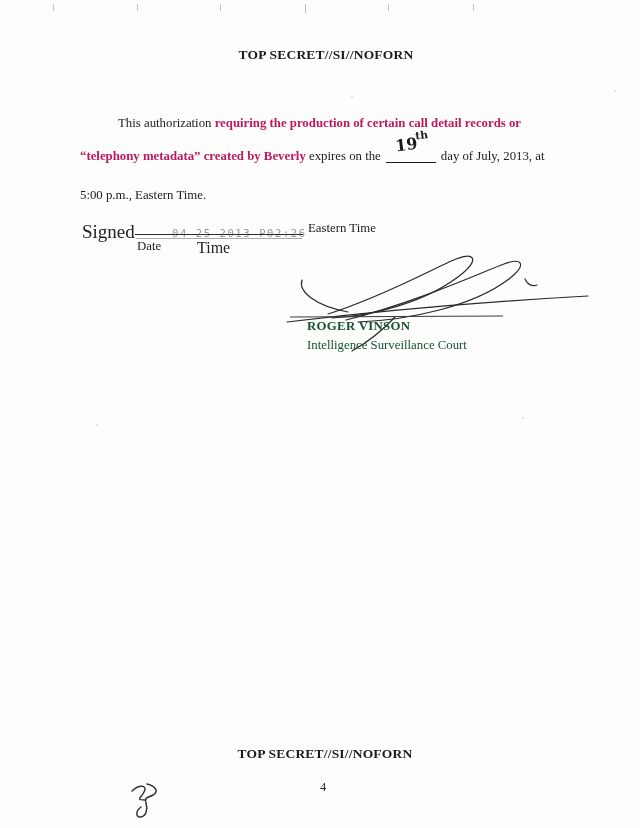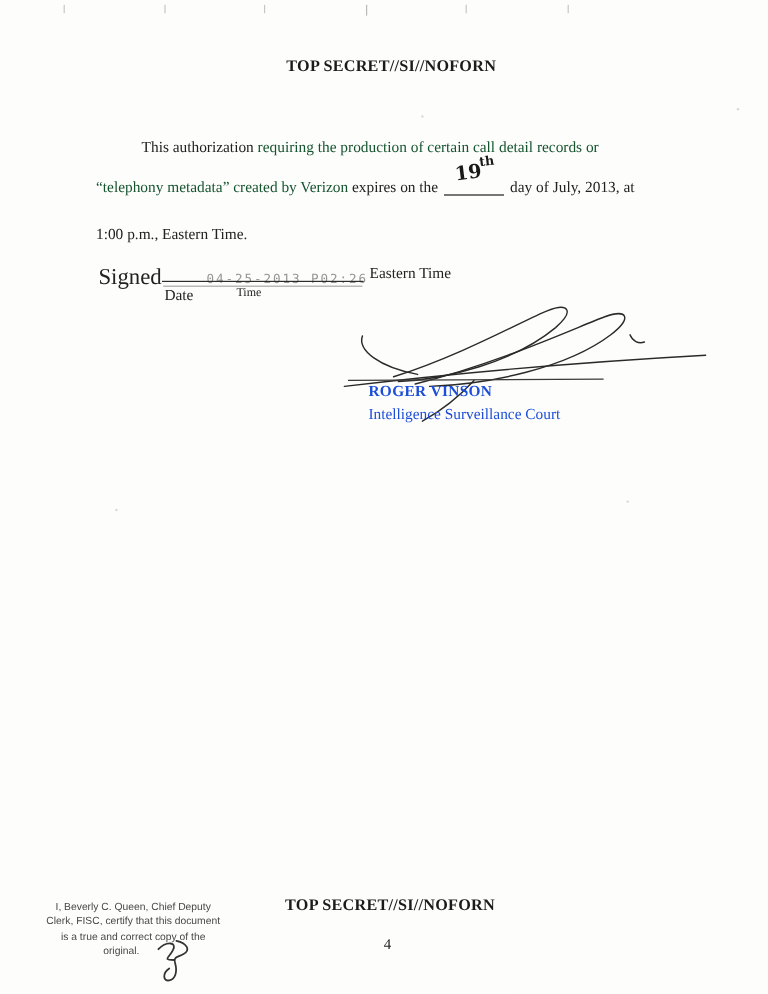--- a/index.html
+++ b/index.html
@@ -26,21 +26,21 @@
   }
   .banner-top{left:326px;top:47px;}
   .banner-bottom{left:325px;top:746px;}
 
   .bodyline{
     position:absolute;
     font-size:12.8px;
     white-space:nowrap;
     color:#212121;
   }
-  .bodyline b{font-weight:normal;color:#14532d;}
+  .bodyline b{font-weight:bold;color:#be185d;}
   .line1{left:118px;top:103px;}
   .line2{left:80px;top:136px;}
   .line3{left:80px;top:175px;}
 
   .day-blank{
     position:relative;
     display:inline-block;
     width:50px;height:13px;
     border-bottom:1.4px solid #1f1f1f;
     vertical-align:-3px;
@@ -64,24 +64,24 @@
   .filed-stamp{
     position:absolute;left:172px;top:211px;
     font-family:"DejaVu Sans Mono",monospace;
     font-size:10.5px;
     letter-spacing:1.6px;
     color:#979797;
     white-space:nowrap;
     margin-top:16px;
   }
   .date-label{position:absolute;left:137px;top:239px;font-size:12.8px;}
-  .time-label{position:absolute;left:197px;top:239px;font-size:10px;}
+  .time-label{position:absolute;left:197px;top:239px;font-size:16px;}
 
   .signature-svg{position:absolute;left:280px;top:250px;}
-  .sig-block{position:absolute;left:307px;top:319px;font-size:12.8px;color:#1d4ed8;}
+  .sig-block{position:absolute;left:307px;top:319px;font-size:12.8px;color:#14532d;}
   .sig-name{font-weight:bold;letter-spacing:.3px;line-height:15px;margin-bottom:3px;}
   .sig-title{line-height:16.2px;}
 
   .cert-stamp{
     position:absolute;left:18px;top:749px;width:186px;
     text-align:center;
     font-family:"Liberation Sans","DejaVu Sans",sans-serif;
     font-size:8.6px;
     line-height:12.3px;
     color:#474747;
@@ -109,23 +109,23 @@
     <span class="speck" style="left:96px;top:424px"></span>
     <span class="speck" style="left:522px;top:417px"></span>
     <span class="speck" style="left:351px;top:96px"></span>
     <span class="speck" style="left:614px;top:90px"></span>
   </div>
 
   <div class="banner banner-top">TOP SECRET//SI//NOFORN</div>
 
   <p class="bodyline line1"><span>This authorization </span><b>requiring the production of certain call detail records or</b></p>
 
-  <p class="bodyline line2"><b>“telephony metadata” created by Verizon</b><span> expires on the</span><span class="day-blank"><span class="handwritten-day"><span>19</span><sup>th</sup></span></span><span>day of July, 2013, at</span></p>
+  <p class="bodyline line2"><b>“telephony metadata” created by Beverly</b><span> expires on the</span><span class="day-blank"><span class="handwritten-day"><span>19</span><sup>th</sup></span></span><span>day of July, 2013, at</span></p>
 
-  <p class="bodyline line3">1:00 p.m., Eastern Time.</p>
+  <p class="bodyline line3">5:00 p.m., Eastern Time.</p>
 
   <span class="signed-label">Signed</span>
   <span class="filed-stamp">04-25-2013 P02:26</span>
   <div class="sign-underline"></div>
   <div class="sign-underline-ghost"></div>
   <span class="eastern-label">Eastern Time</span>
   <span class="date-label">Date</span>
   <span class="time-label">Time</span>
 
   <svg class="signature-svg" width="320" height="110" viewBox="0 0 320 110">
@@ -138,26 +138,20 @@
       <path d="M 245,29 c 2,5 7,8 12,6"></path>
     </g>
     <path d="M 10,67 L 223,66" stroke="#3a3a3a" stroke-width="1.1" fill="none"></path>
   </svg>
 
   <div class="sig-block">
     <div class="sig-name">ROGER VINSON</div>
     <div class="sig-title">Intelligence Surveillance Court</div>
   </div>
 
-  <div class="cert-stamp">
-    <div>I, Beverly C. Queen, Chief Deputy</div>
-    <div>Clerk, FISC, certify that this document</div>
-    <div>is a true and correct copy of the</div>
-    <div style="text-align:left;padding-left:68px;">original.</div>
-  </div>
 
   <svg class="initials-svg" width="42" height="42" viewBox="0 0 42 42">
     <g fill="none" stroke="#333" stroke-width="1.5" stroke-linecap="round">
       <path d="M 6,12 c 7,-7 16,-6 12,1 c -3,6 -9,8 1,8"></path>
       <path d="M 21,5 c 9,2 12,8 6,11 c -5,3 -9,2 -7,8 c 2,7 0,13 -5,14 c -5,1 -6,-6 0,-10"></path>
     </g>
   </svg>
 
   <div class="banner banner-bottom">TOP SECRET//SI//NOFORN</div>
   <div class="page-number">4</div>

